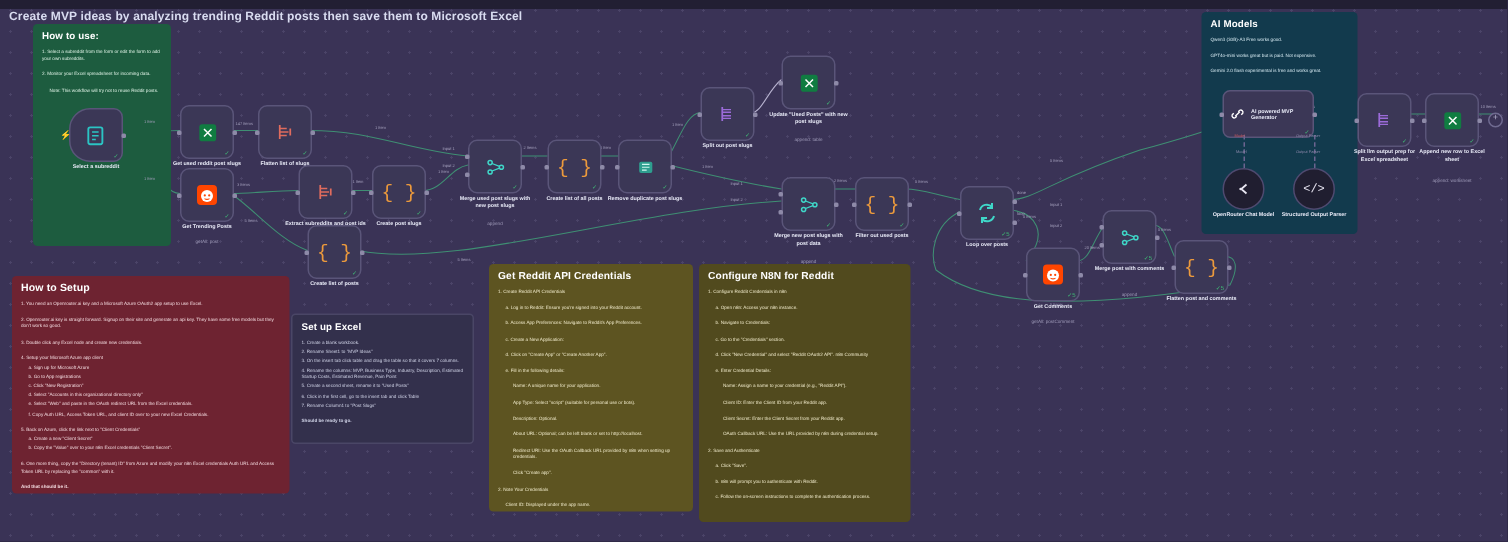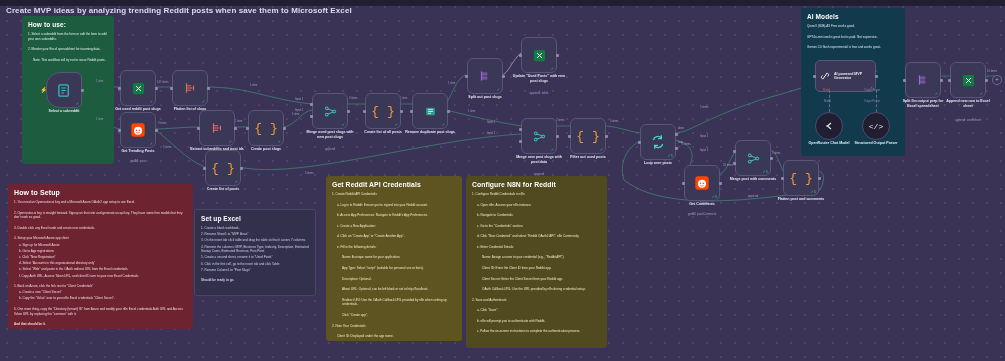--- a/index.html
+++ b/index.html
@@ -52,21 +52,21 @@
   .dashed{position:absolute;border-left:.6px dashed #6b6490;}
   .aitag{position:absolute;font-size:2.6px;color:#8d88ab;white-space:nowrap;}
   .plus{position:absolute;width:8px;height:8px;border-radius:50%;border:1px solid #6f6a90;color:#b8b4cf;
         font-size:6px;line-height:7px;text-align:center;}
 </style>
 </head>
 <body>
 
 <div id="canvas">
   <div class="topbar"></div>
-  <div class="title">Create MVP ideas by analyzing trending Reddit posts when save them to Microsoft Excel</div>
+  <div class="title">Create MVP ideas by analyzing trending Reddit posts then save them to Microsoft Excel</div>
 
   <svg class="wires" viewBox="0 0 1005 361">
     <g stroke="#3f8f73" fill="none" stroke-width="0.7">
       <path d="M84,89 C100,89 104,87 120,87"></path>
       <path d="M84,89 C100,89 104,129 120,129"></path>
       <path d="M154,87 C162,87 164,87 172,87"></path>
       <path d="M206,87 C250,87 270,100 312,104"></path>
       <path d="M154,129 C168,129 182,127 199,127"></path>
       <path d="M154,129 C170,140 186,160 205,167"></path>
       <path d="M233,127 C240,127 242,127 248,127"></path>

